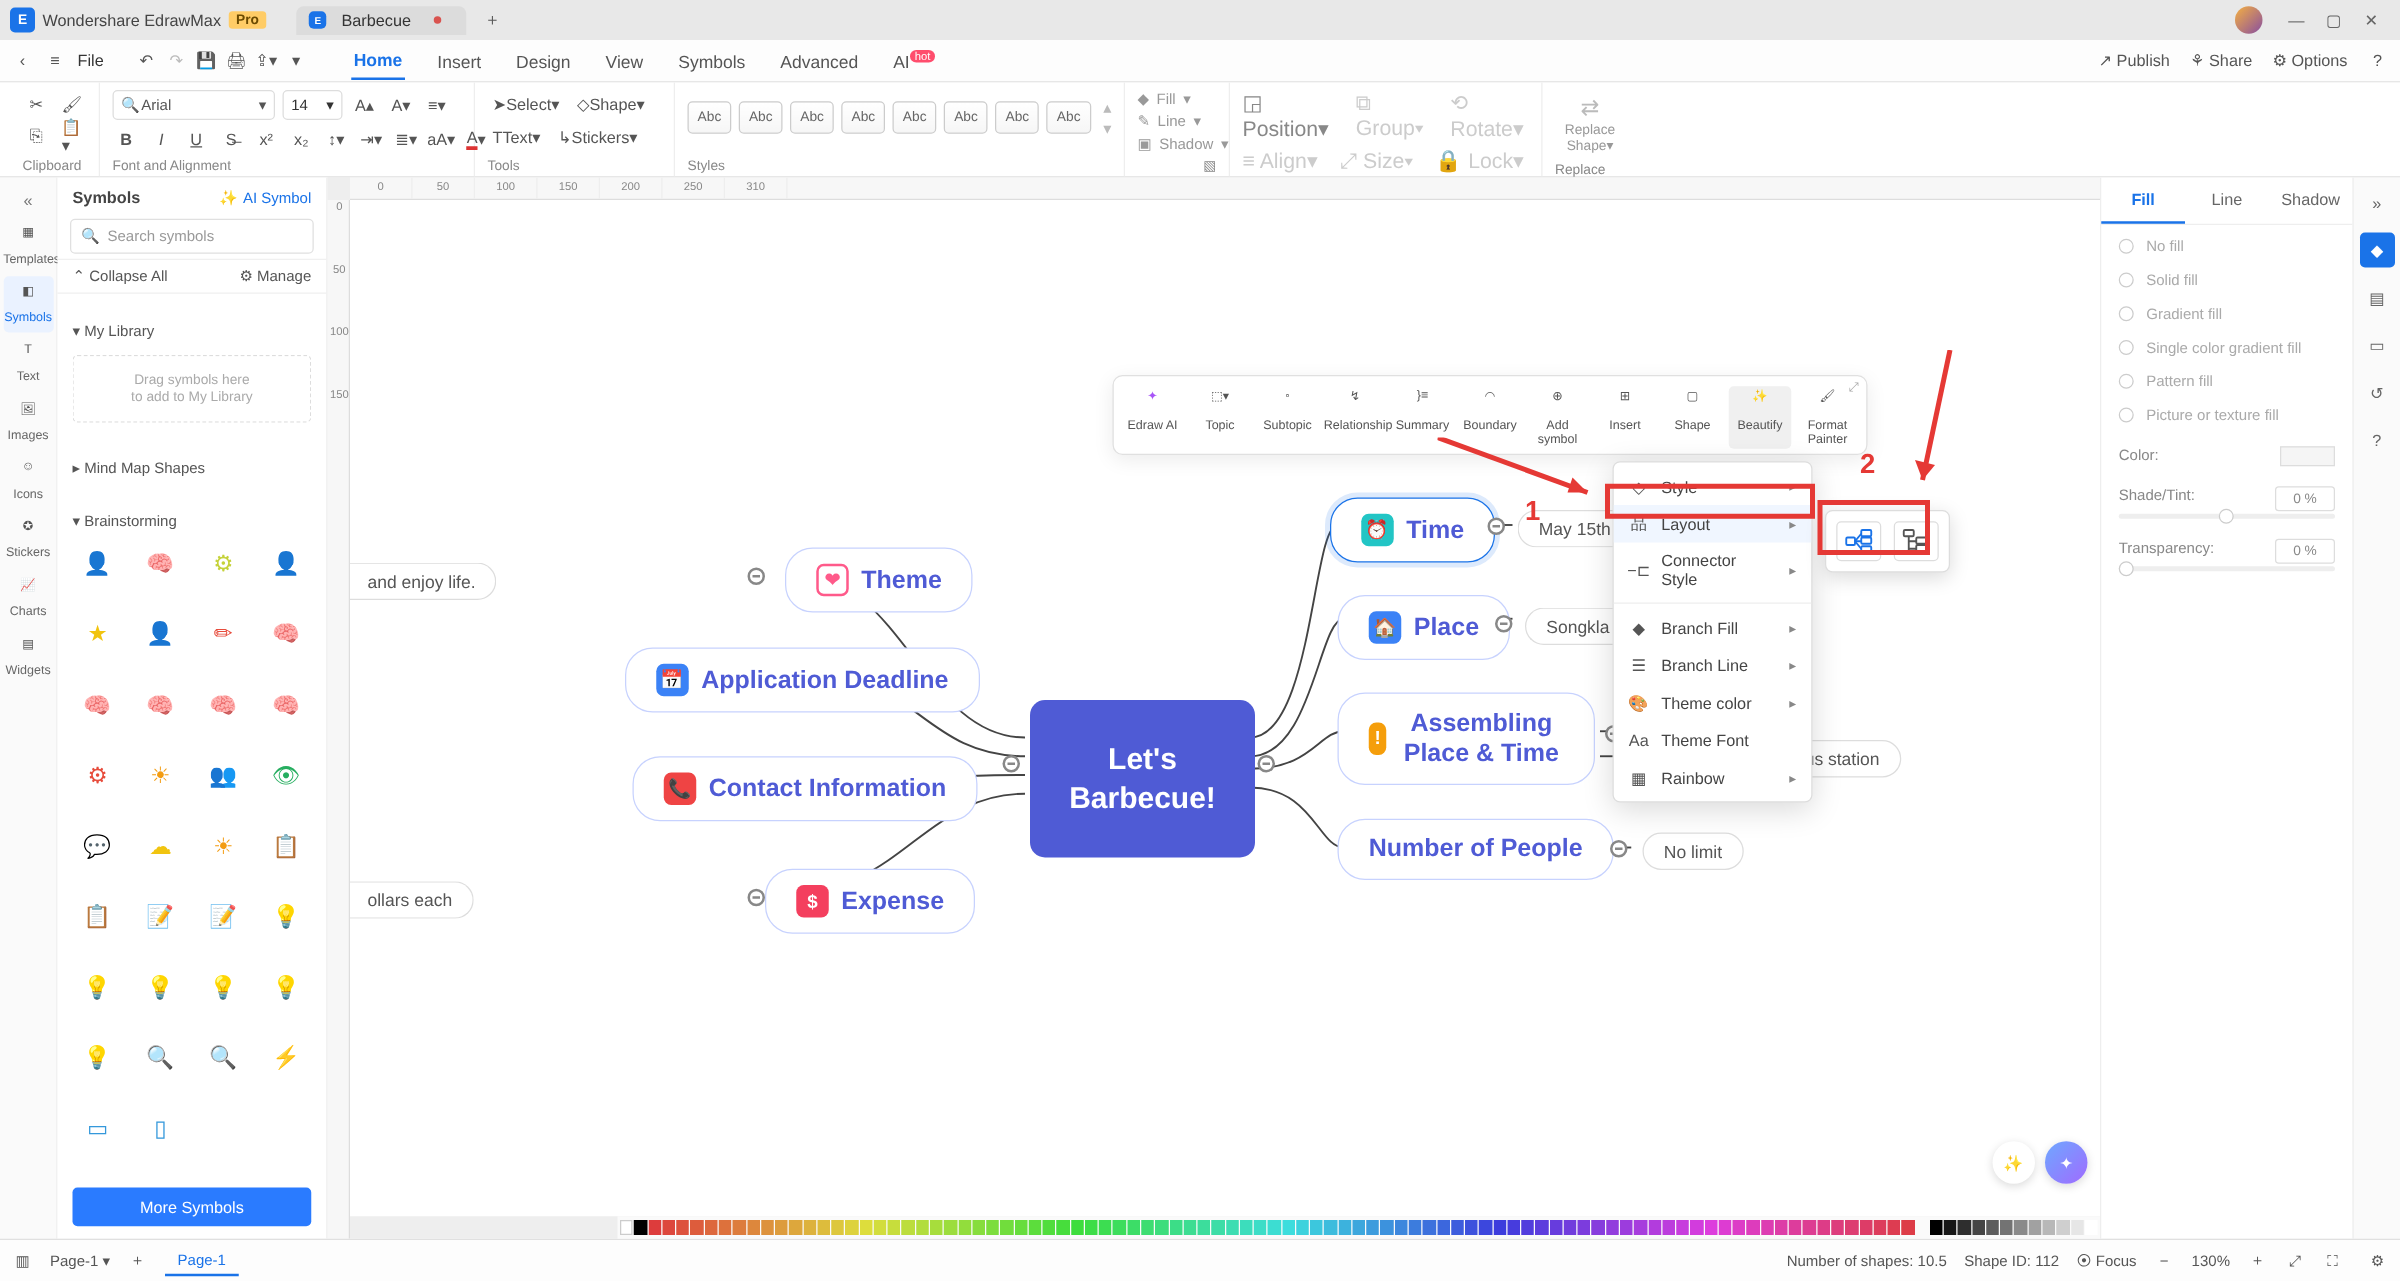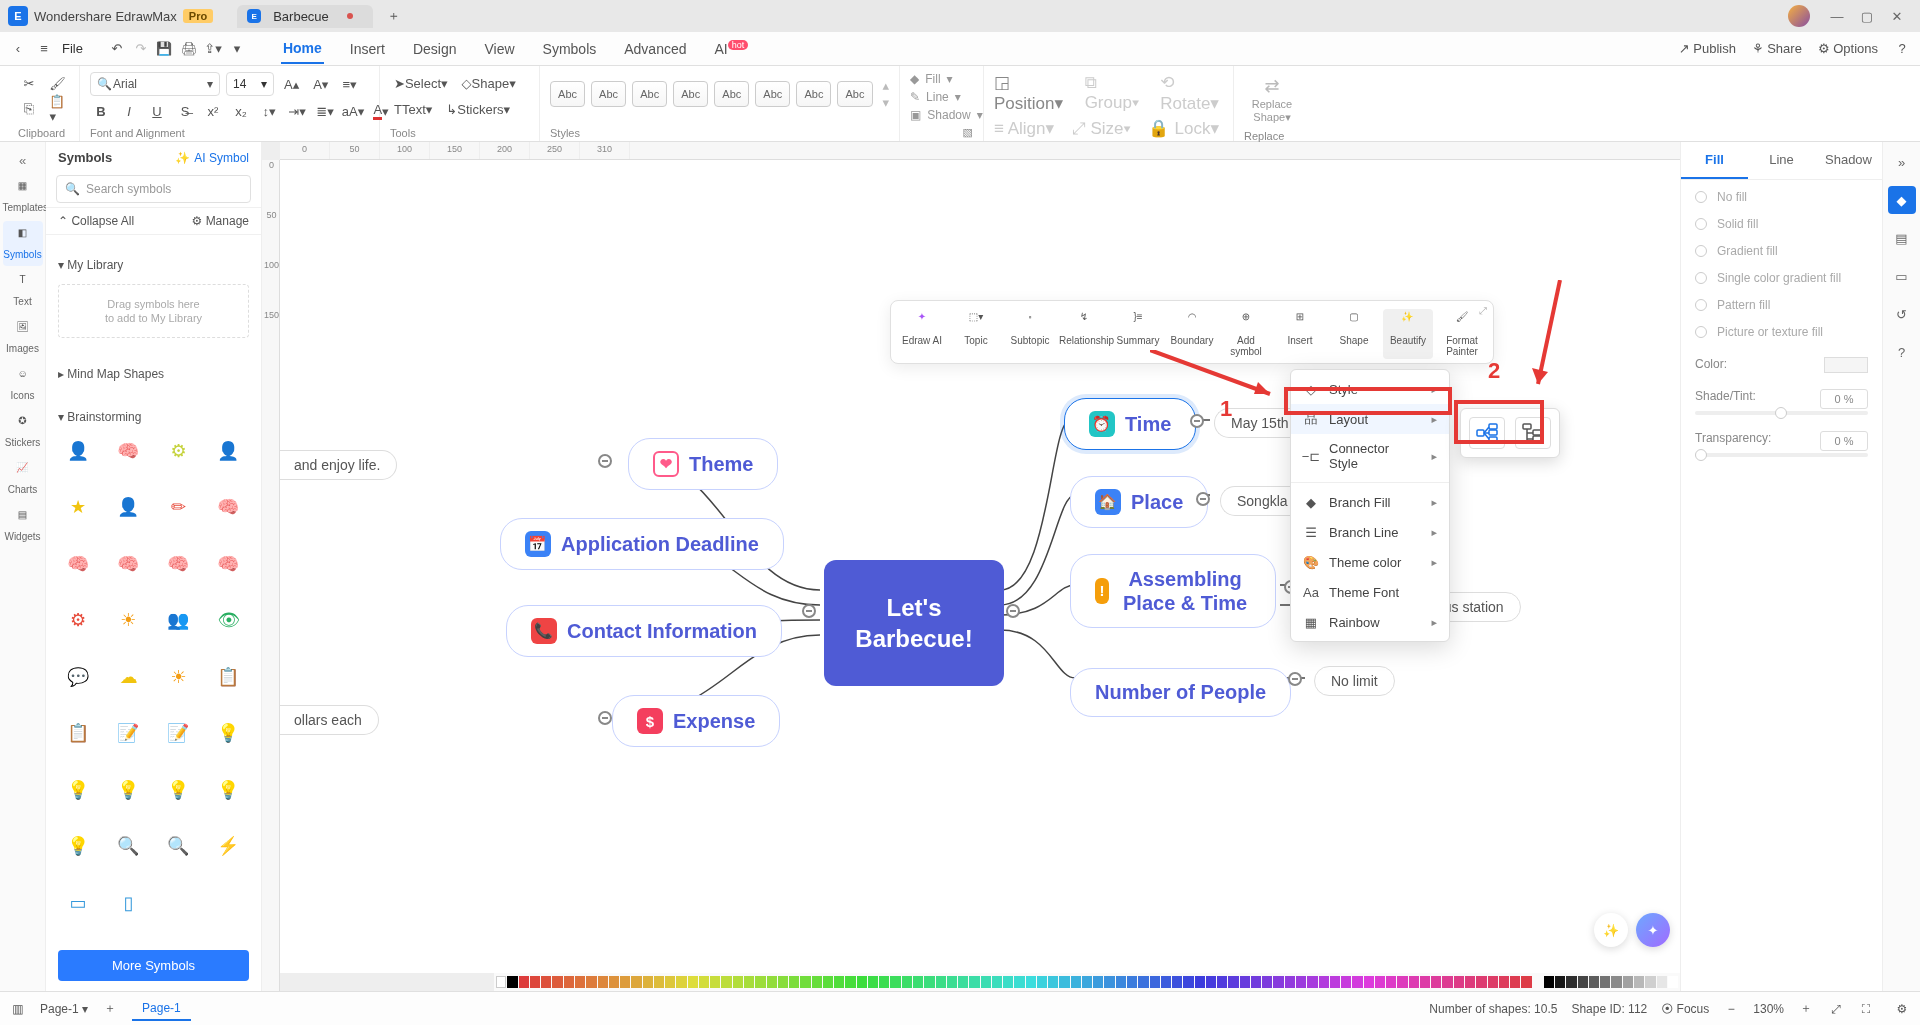--- a/index.html
+++ b/index.html
@@ -466,21 +466,21 @@
       <div class="node" style="left:790px;top:394px;line-height:1.2;text-align:center;white-space:normal;width:206px">
           <span class="nicon" style="background:#f59e0b">!</span>
           <span>Assembling Place &amp; Time</span>
         </div>
       <div class="handle" style="left:1004px;top:420px">
           <div class="minus"></div>
         </div>
       <div class="sub-node" style="position:absolute;left:1030px;top:398px;color:#ccc">At 8:00 am</div>
       <div class="sub-node" style="position:absolute;left:1030px;top:432px">In front of central bus station</div>
 
-      <div class="node" style="left:790px;top:508px">
+      <div class="node" style="left:790px;top:495px">
           <span>Number of People</span>
         </div>
       <div class="handle" style="left:1008px;top:512px">
           <div class="minus"></div>
         </div>
       <div class="sub-node" style="position:absolute;left:1034px;top:506px">No limit</div>
 
       <div class="float-toolbar">
         <span class="ft-close">⤢</span>
         <div class="ft-item"><span class="ico" style="color:#a855f7">✦</span><span>Edraw AI</span></div>

